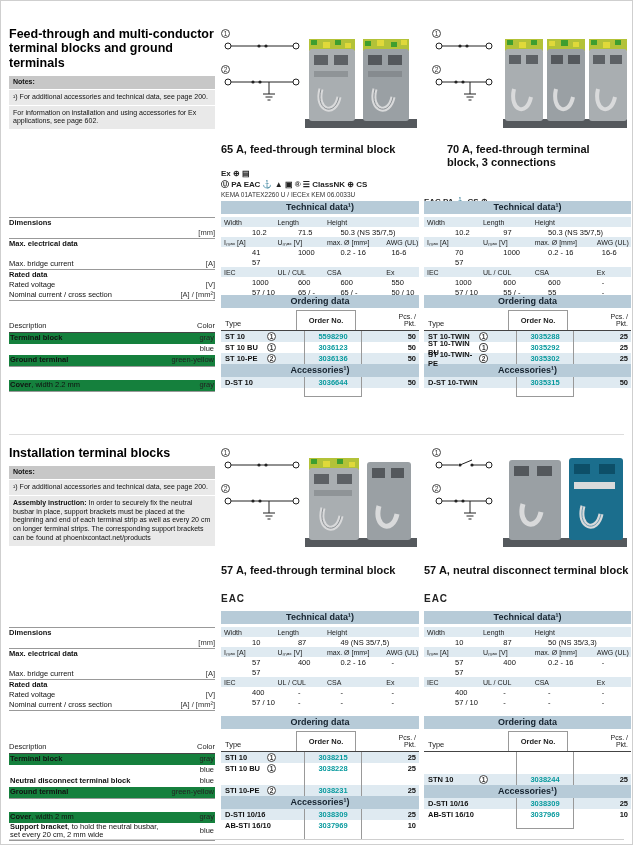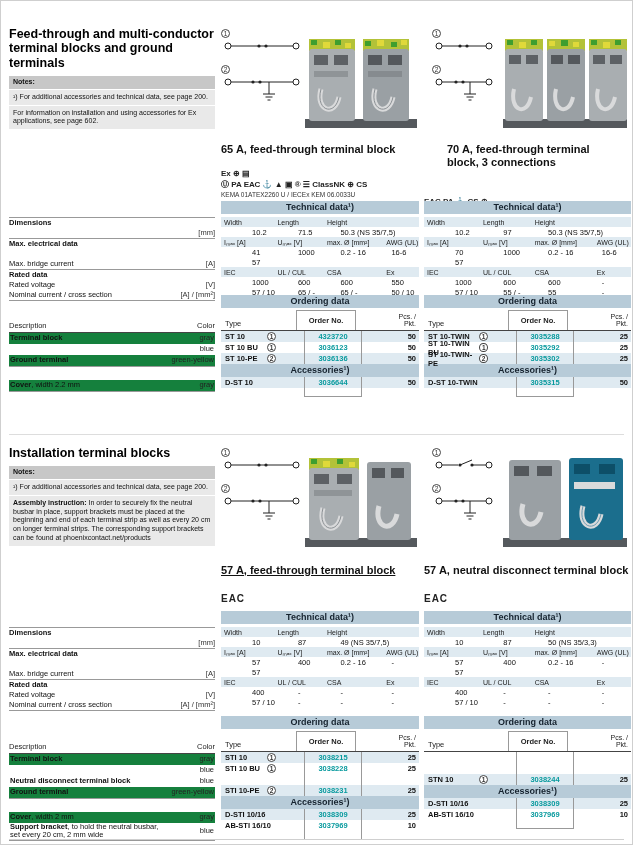--- a/index.html
+++ b/index.html
@@ -382,21 +382,21 @@
       <div class="ohead">
         <span class="oh-type">Type</span>
         <span class="oh-ord">Order No.</span>
         <span class="oh-pcs">Pcs. / Pkt.</span>
       </div>
       <div class="or alt">
         <span class="c-type">
             <span>ST 10</span>
             <span class="circ c-ref">1</span>
           </span>
-        <span class="c-ord">4323720</span>
+        <span class="c-ord">5598290</span>
         <span class="c-pcs">50</span>
       </div>
       <div class="or">
         <span class="c-type">
             <span>ST 10 BU</span>
             <span class="circ c-ref">1</span>
           </span>
         <span class="c-ord">3036123</span>
         <span class="c-pcs">50</span>
       </div>
@@ -571,21 +571,21 @@
           <rect x="70" y="10" width="54" height="82" rx="3" fill="#1b6e8d"></rect>
           <rect x="75" y="16" width="16" height="10" fill="#0d4f68"></rect>
             <rect x="100" y="16" width="16" height="10" fill="#0d4f68"></rect>
           <rect x="75" y="34" width="41" height="7" fill="#d9dadb"></rect>
           <path d="M84,58 C78,80 98,86 102,66" fill="none" stroke="#d9dadb" stroke-width="5"></path>
           <path d="M84,58 C78,80 98,86 102,66" fill="none" stroke="#6b9ab0" stroke-width="1"></path>
         </svg>
       </div>
     </div>
 
-    <div class="cap" style="left:212px;top:118px;width:198px;text-decoration:underline;">57 A, feed-through terminal block</div>
+    <div class="cap" style="left:212px;top:118px;width:198px;">57 A, feed-through terminal block</div>
     <div class="cap" style="left:415px;top:118px;width:207px;">57 A, neutral disconnect terminal block</div>
 
     <div class="appr" style="left:212px;top:146px;">
       <div class="eac">ЕАС</div>
     </div>
     <div class="appr" style="left:415px;top:146px;">
       <div class="eac">ЕАС</div>
     </div>
 
     <div class="ll" style="top:165px;">

